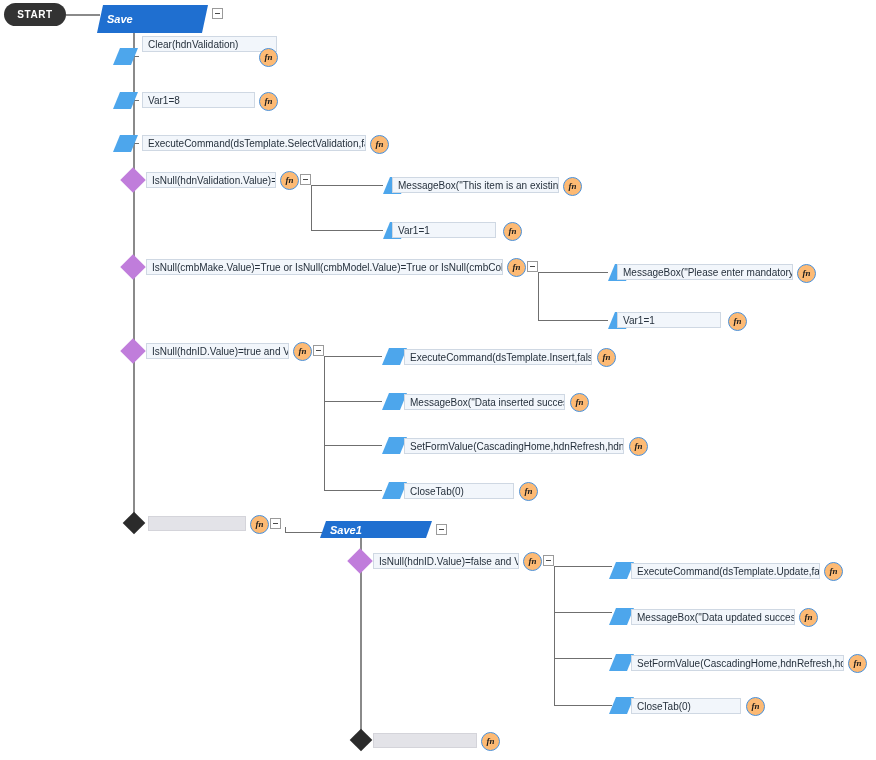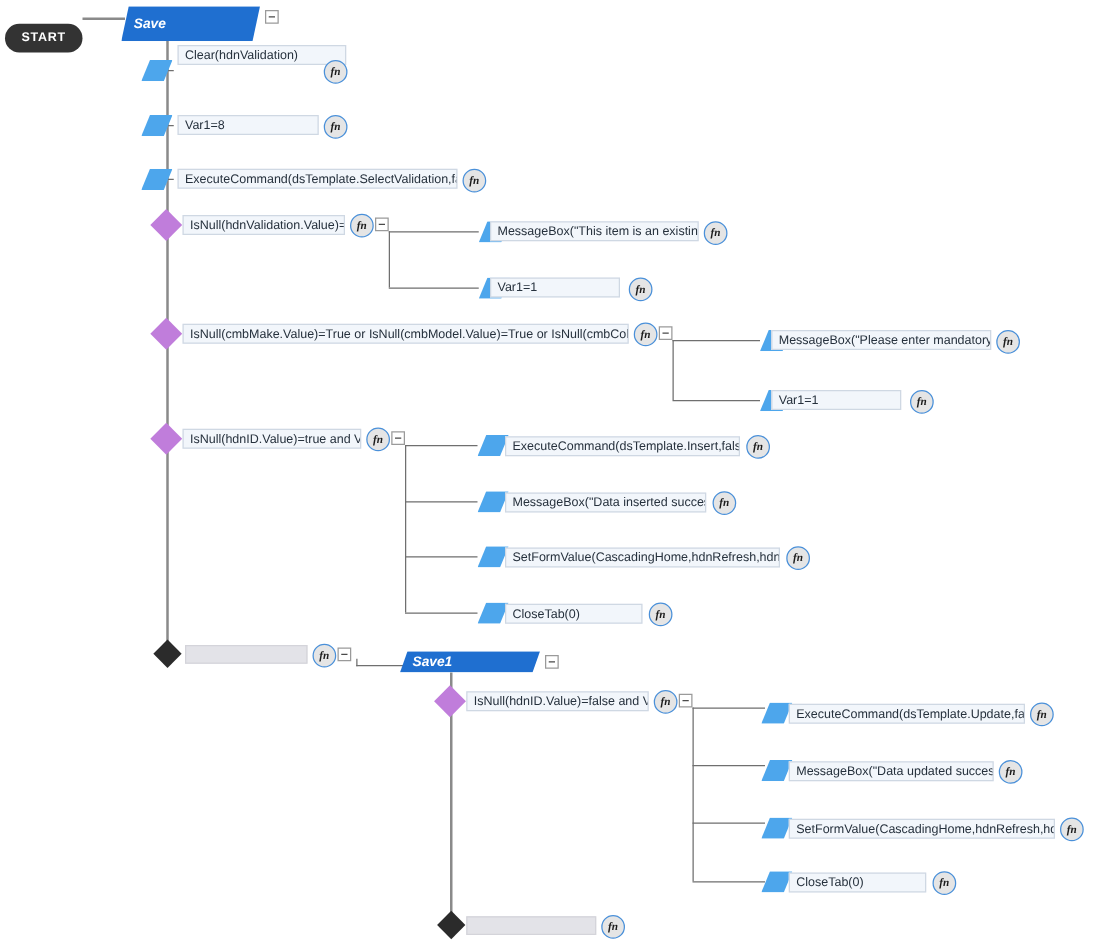--- a/index.html
+++ b/index.html
@@ -78,21 +78,21 @@
     background:#e3e3e8;
     border:1px solid #d4d4da;
   }
 
   
   .fn{
     position:absolute;
     width:17px;height:17px;
     border:1.6px solid #4a90d9;
     border-radius:50%;
-    background:#e5e5e5;
+    background:#fdba74;
     color:#1b1b1b;
     font-size:9px;
     font-style:italic;
     font-weight:bold;
     font-family:"Liberation Serif","DejaVu Serif",serif;
     display:flex;align-items:center;justify-content:center;
     line-height:1;
   }
 
   
@@ -115,21 +115,21 @@
 
 <div id="canvas">
 
   <div class="vline" style="left:133px;top:22px;height:500px;"></div>
   <div class="hline" style="left:66px;top:14px;width:34px;"></div>
 
   <div class="hline thin" style="left:133px;top:56px;width:6px;"></div>
   <div class="hline thin" style="left:133px;top:100px;width:6px;"></div>
   <div class="hline thin" style="left:133px;top:143px;width:6px;"></div>
 
-  <div class="start-node" style="left:4px;top:19px;width:62px;height:23px;">START</div>
+  <div class="start-node" style="left:4px;top:3px;width:62px;height:23px;">START</div>
 
   <div class="banner" style="left:97px;top:5px;width:111px;height:28px;">Save</div>
   <div class="collapse" style="left:212px;top:8px;">
       <i></i>
     </div>
 
   <div class="para" style="left:113px;top:48px;width:25px;height:17px;"></div>
   <div class="vbox" style="left:142px;top:36px;width:135px;height:16px;">Clear(hdnValidation)</div>
   <div class="fn" style="left:259px;top:48px;">fn</div>
 

